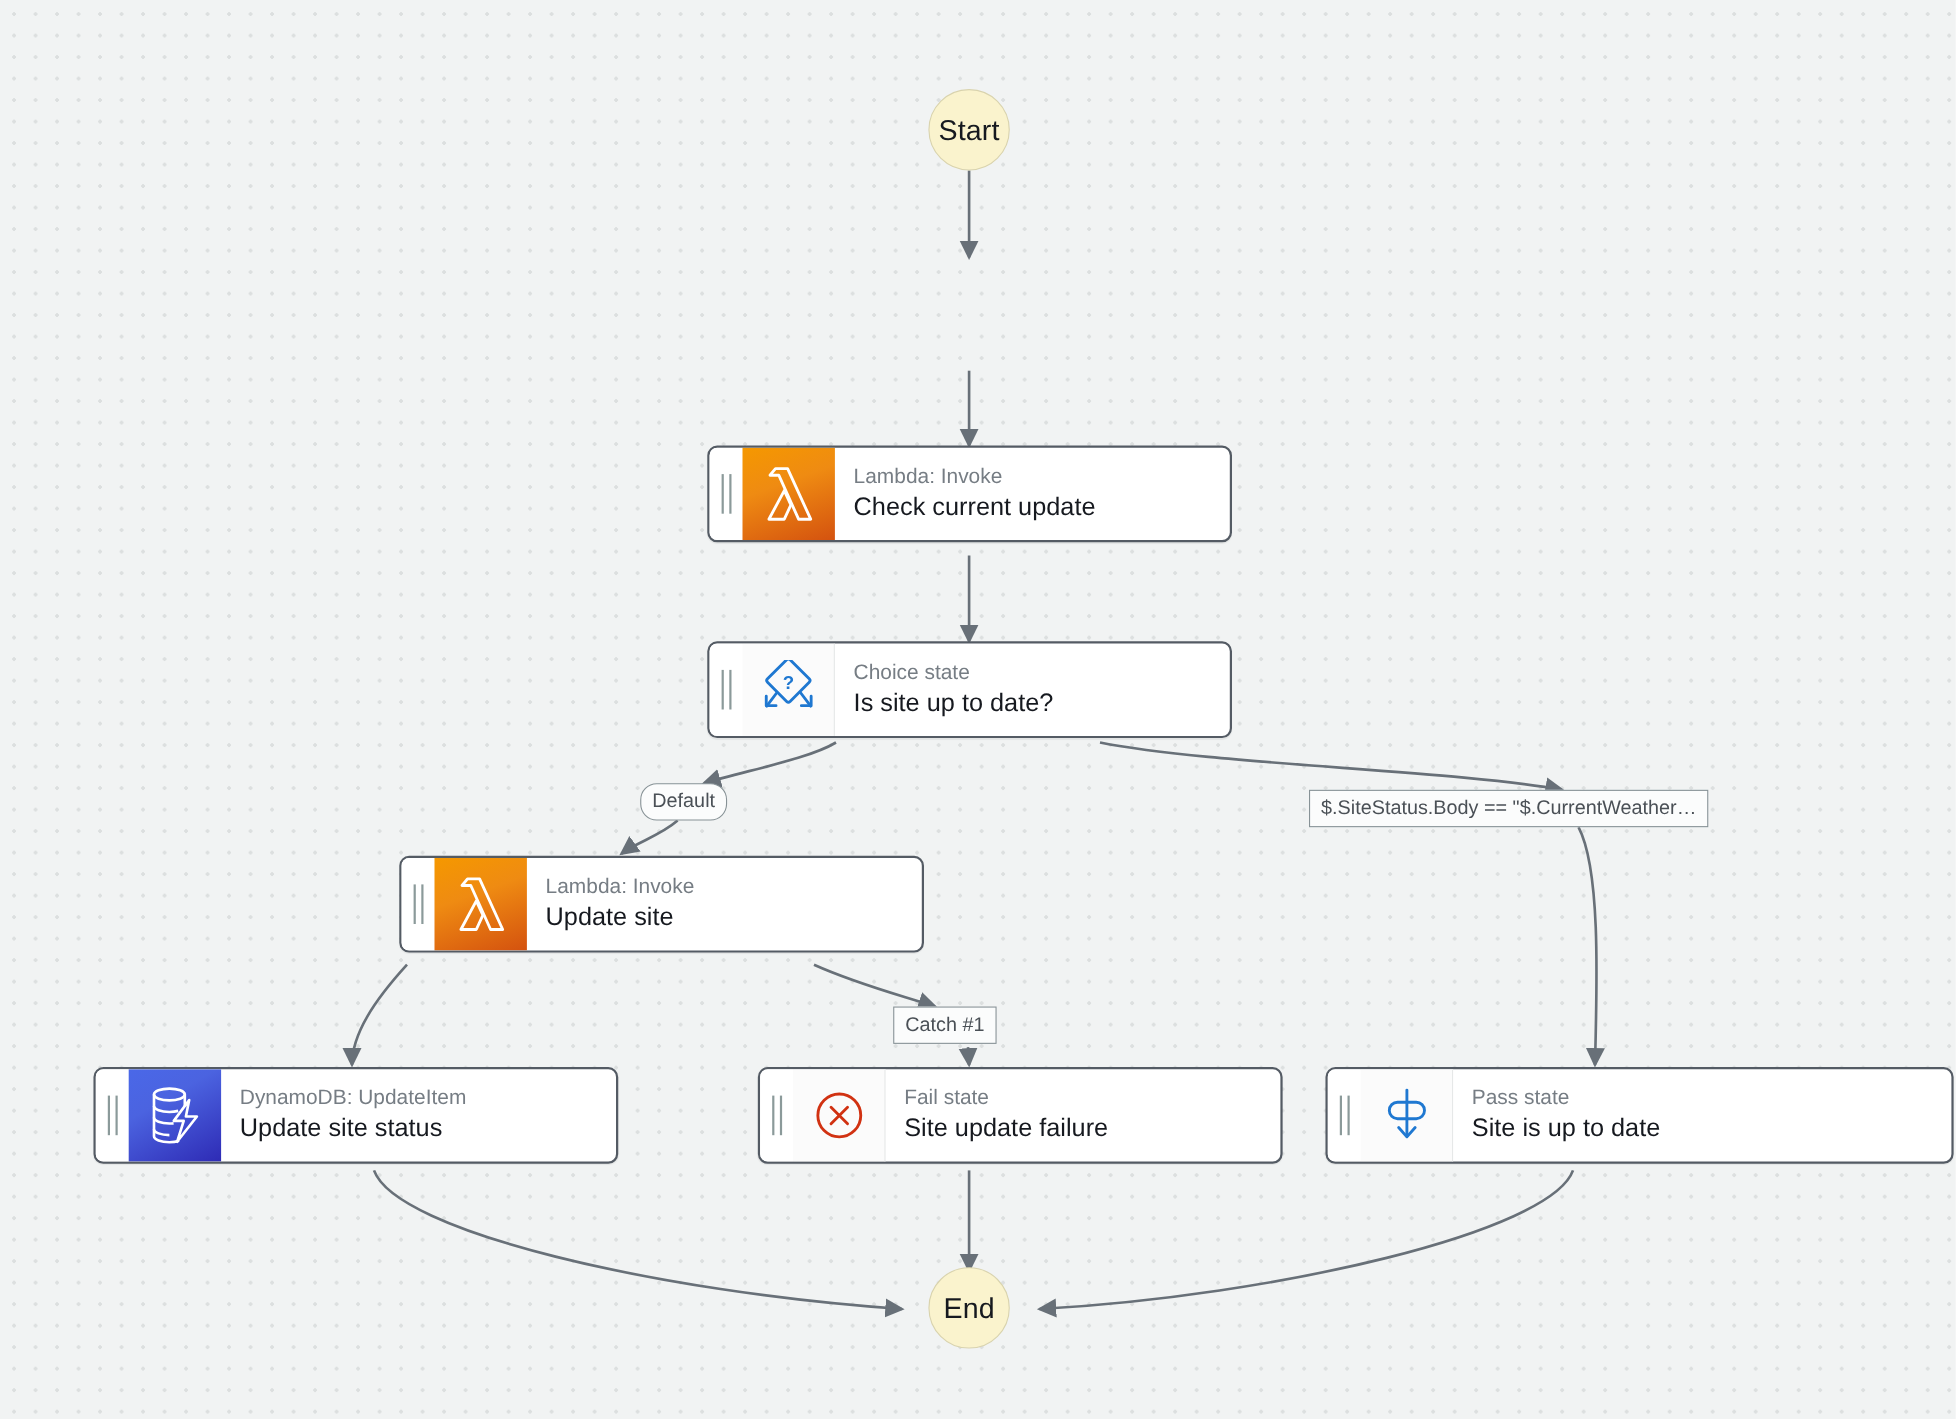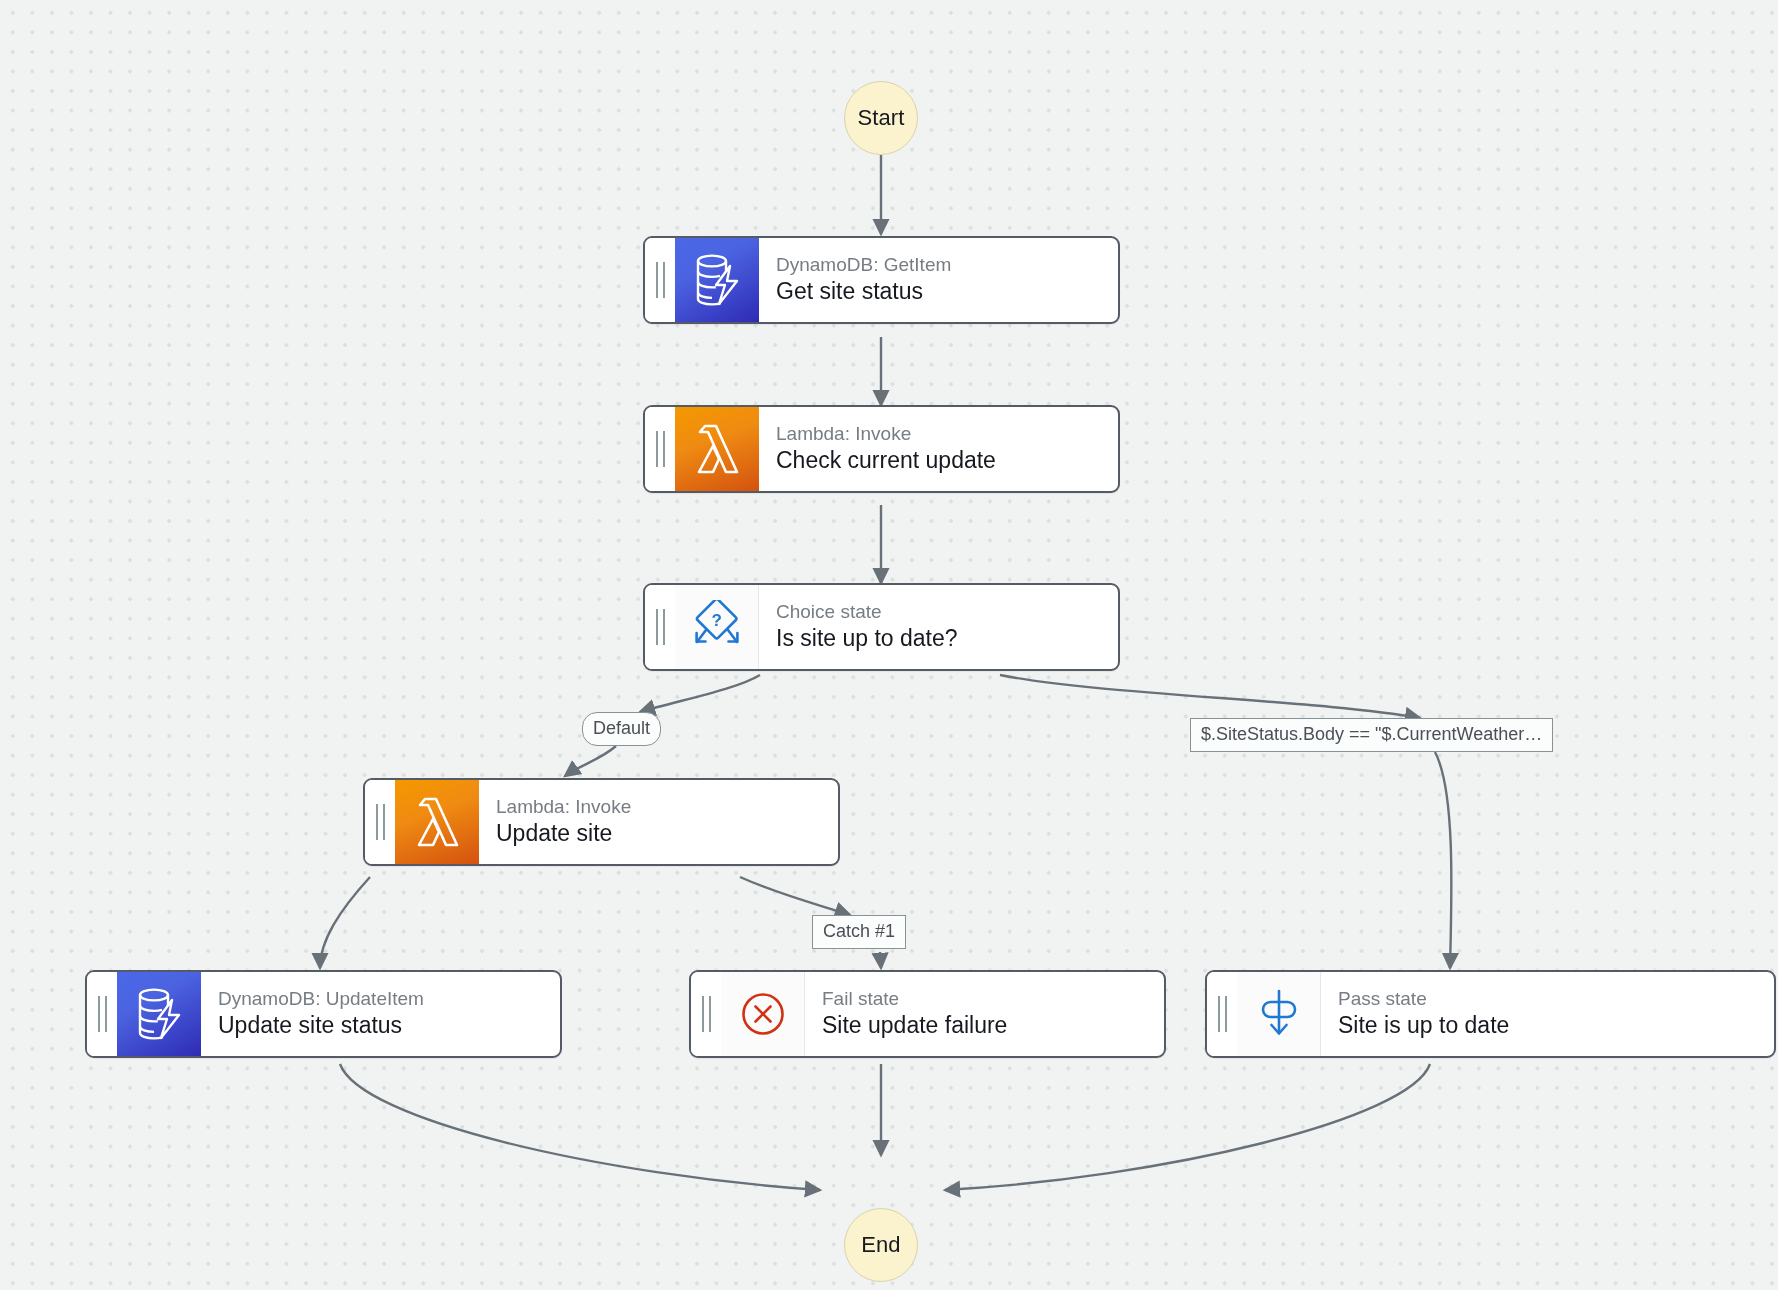--- a/index.html
+++ b/index.html
@@ -21,21 +21,21 @@
   #edges { position: absolute; inset: 0; width: 1778px; height: 1290px; }
 
   
   .terminal {
     position: absolute;
     width: 74px; height: 74px;
     border-radius: 50%;
     background: #faf3cd;
     border: 1px solid #d9d3ad;
     display: flex; align-items: center; justify-content: center;
-    font-size: 22px; color: #16191f;
+    font-size: 26px; color: #16191f;
     letter-spacing: .1px;
   }
 
   
   .card {
     position: absolute;
     height: 88px;
     background: #ffffff;
     border: 2px solid #545b64;
     border-radius: 9px;
@@ -120,118 +120,97 @@
       <path d="M881,1064 L881,1155"></path>
 
       <path d="M1430,1064 C1410,1120 1160,1178 945,1190"></path>
     </g>
   </svg>
 
   <div class="terminal" style="left:844px; top:81px;">
     <span>Start</span>
   </div>
 
-  <div class="terminal" style="left:844px; top:1208px;">
+  <div class="terminal" style="left:844px; top:1152px;">
     <span>End</span>
   </div>
 
-  <div class="card" style="left:643px; top:236px; width:477px;">
+
+  <div class="card" style="left:643px; top:405px; width:477px;">
+    <div class="grip">
+        <i></i>
+        <i></i>
+      </div>
+    <div class="iconbox lam">
+      <svg width="50" height="56" viewBox="0 0 50 56" fill="none" stroke="#fff" stroke-width="2.6" stroke-linejoin="round">
+        <path d="M13,5 H24 L45,51 H34 L16,11 H8 Z"></path>
+        <path d="M21,25 L27,38 L21,51 H7 Z"></path>
+      </svg>
+    </div>
+    <div class="labels">
+      <span class="kind">Lambda: Invoke</span>
+      <span class="name">Check current update</span>
+    </div>
+  </div>
+
+  <div class="card" style="left:643px; top:583px; width:477px;">
+    <div class="grip">
+        <i></i>
+        <i></i>
+      </div>
+    <div class="iconbox plain">
+      <svg width="54" height="54" viewBox="0 0 54 54" fill="none" stroke="#1f78d1" stroke-width="2.6" stroke-linejoin="round" stroke-linecap="round">
+        <rect x="12.2" y="4.2" width="29" height="29" rx="2.2" transform="rotate(45 26.7 18.7)"></rect>
+        <text x="26.7" y="26" font-family="Liberation Sans, sans-serif" font-size="17" font-weight="bold" fill="#1f78d1" stroke="none" text-anchor="middle">?</text>
+        <path d="M16,30 L7,42"></path>
+        <path d="M15.5,41.5 H6.6 V33"></path>
+        <path d="M38,30 L47,42"></path>
+        <path d="M38.5,41.5 H47.4 V33"></path>
+      </svg>
+    </div>
+    <div class="labels">
+      <span class="kind">Choice state</span>
+      <span class="name">Is site up to date?</span>
+    </div>
+  </div>
+
+  <div class="card" style="left:363px; top:778px; width:477px;">
+    <div class="grip">
+        <i></i>
+        <i></i>
+      </div>
+    <div class="iconbox lam">
+      <svg width="50" height="56" viewBox="0 0 50 56" fill="none" stroke="#fff" stroke-width="2.6" stroke-linejoin="round">
+        <path d="M13,5 H24 L45,51 H34 L16,11 H8 Z"></path>
+        <path d="M21,25 L27,38 L21,51 H7 Z"></path>
+      </svg>
+    </div>
+    <div class="labels">
+      <span class="kind">Lambda: Invoke</span>
+      <span class="name">Update site</span>
+    </div>
+  </div>
+
+  <div class="card" style="left:85px; top:970px; width:477px;">
     <div class="grip">
         <i></i>
         <i></i>
       </div>
     <div class="iconbox ddb">
       <svg width="50" height="56" viewBox="0 0 50 56" fill="none" stroke="#fff" stroke-width="2.4">
         <ellipse cx="20" cy="9" rx="14" ry="5.4"></ellipse>
         <path d="M6,9 V47 C6,50 12.3,52.4 20,52.4 C23.3,52.4 26.4,51.9 28.8,51.1"></path>
         <path d="M34,9 V20"></path>
         <path d="M6,19.5 C6,22.5 12.3,24.9 20,24.9 C23,24.9 25.8,24.5 28,23.9"></path>
         <path d="M6,30 C6,33 12.3,35.4 20,35.4 C21.3,35.4 22.6,35.3 23.8,35.2"></path>
         <path d="M6,40.5 C6,43.5 12.3,45.9 20,45.9"></path>
         <path d="M38,14 L24,33 H33 L27,52 L45,29 H35 Z" stroke-linejoin="round"></path>
       </svg>
     </div>
     <div class="labels">
-      <span class="kind">DynamoDB: GetItem</span>
-      <span class="name">Get site status</span>
-    </div>
-  </div>
-
-  <div class="card" style="left:643px; top:405px; width:477px;">
-    <div class="grip">
-        <i></i>
-        <i></i>
-      </div>
-    <div class="iconbox lam">
-      <svg width="50" height="56" viewBox="0 0 50 56" fill="none" stroke="#fff" stroke-width="2.6" stroke-linejoin="round">
-        <path d="M13,5 H24 L45,51 H34 L16,11 H8 Z"></path>
-        <path d="M21,25 L27,38 L21,51 H7 Z"></path>
-      </svg>
-    </div>
-    <div class="labels">
-      <span class="kind">Lambda: Invoke</span>
-      <span class="name">Check current update</span>
-    </div>
-  </div>
-
-  <div class="card" style="left:643px; top:583px; width:477px;">
-    <div class="grip">
-        <i></i>
-        <i></i>
-      </div>
-    <div class="iconbox plain">
-      <svg width="54" height="54" viewBox="0 0 54 54" fill="none" stroke="#1f78d1" stroke-width="2.6" stroke-linejoin="round" stroke-linecap="round">
-        <rect x="12.2" y="4.2" width="29" height="29" rx="2.2" transform="rotate(45 26.7 18.7)"></rect>
-        <text x="26.7" y="26" font-family="Liberation Sans, sans-serif" font-size="17" font-weight="bold" fill="#1f78d1" stroke="none" text-anchor="middle">?</text>
-        <path d="M16,30 L7,42"></path>
-        <path d="M15.5,41.5 H6.6 V33"></path>
-        <path d="M38,30 L47,42"></path>
-        <path d="M38.5,41.5 H47.4 V33"></path>
-      </svg>
-    </div>
-    <div class="labels">
-      <span class="kind">Choice state</span>
-      <span class="name">Is site up to date?</span>
-    </div>
-  </div>
-
-  <div class="card" style="left:363px; top:778px; width:477px;">
-    <div class="grip">
-        <i></i>
-        <i></i>
-      </div>
-    <div class="iconbox lam">
-      <svg width="50" height="56" viewBox="0 0 50 56" fill="none" stroke="#fff" stroke-width="2.6" stroke-linejoin="round">
-        <path d="M13,5 H24 L45,51 H34 L16,11 H8 Z"></path>
-        <path d="M21,25 L27,38 L21,51 H7 Z"></path>
-      </svg>
-    </div>
-    <div class="labels">
-      <span class="kind">Lambda: Invoke</span>
-      <span class="name">Update site</span>
-    </div>
-  </div>
-
-  <div class="card" style="left:85px; top:970px; width:477px;">
-    <div class="grip">
-        <i></i>
-        <i></i>
-      </div>
-    <div class="iconbox ddb">
-      <svg width="50" height="56" viewBox="0 0 50 56" fill="none" stroke="#fff" stroke-width="2.4">
-        <ellipse cx="20" cy="9" rx="14" ry="5.4"></ellipse>
-        <path d="M6,9 V47 C6,50 12.3,52.4 20,52.4 C23.3,52.4 26.4,51.9 28.8,51.1"></path>
-        <path d="M34,9 V20"></path>
-        <path d="M6,19.5 C6,22.5 12.3,24.9 20,24.9 C23,24.9 25.8,24.5 28,23.9"></path>
-        <path d="M6,30 C6,33 12.3,35.4 20,35.4 C21.3,35.4 22.6,35.3 23.8,35.2"></path>
-        <path d="M6,40.5 C6,43.5 12.3,45.9 20,45.9"></path>
-        <path d="M38,14 L24,33 H33 L27,52 L45,29 H35 Z" stroke-linejoin="round"></path>
-      </svg>
-    </div>
-    <div class="labels">
       <span class="kind">DynamoDB: UpdateItem</span>
       <span class="name">Update site status</span>
     </div>
   </div>
 
   <div class="card" style="left:643px; top:970px; width:477px;margin-left:46px;">
     <div class="grip">
         <i></i>
         <i></i>
       </div>

